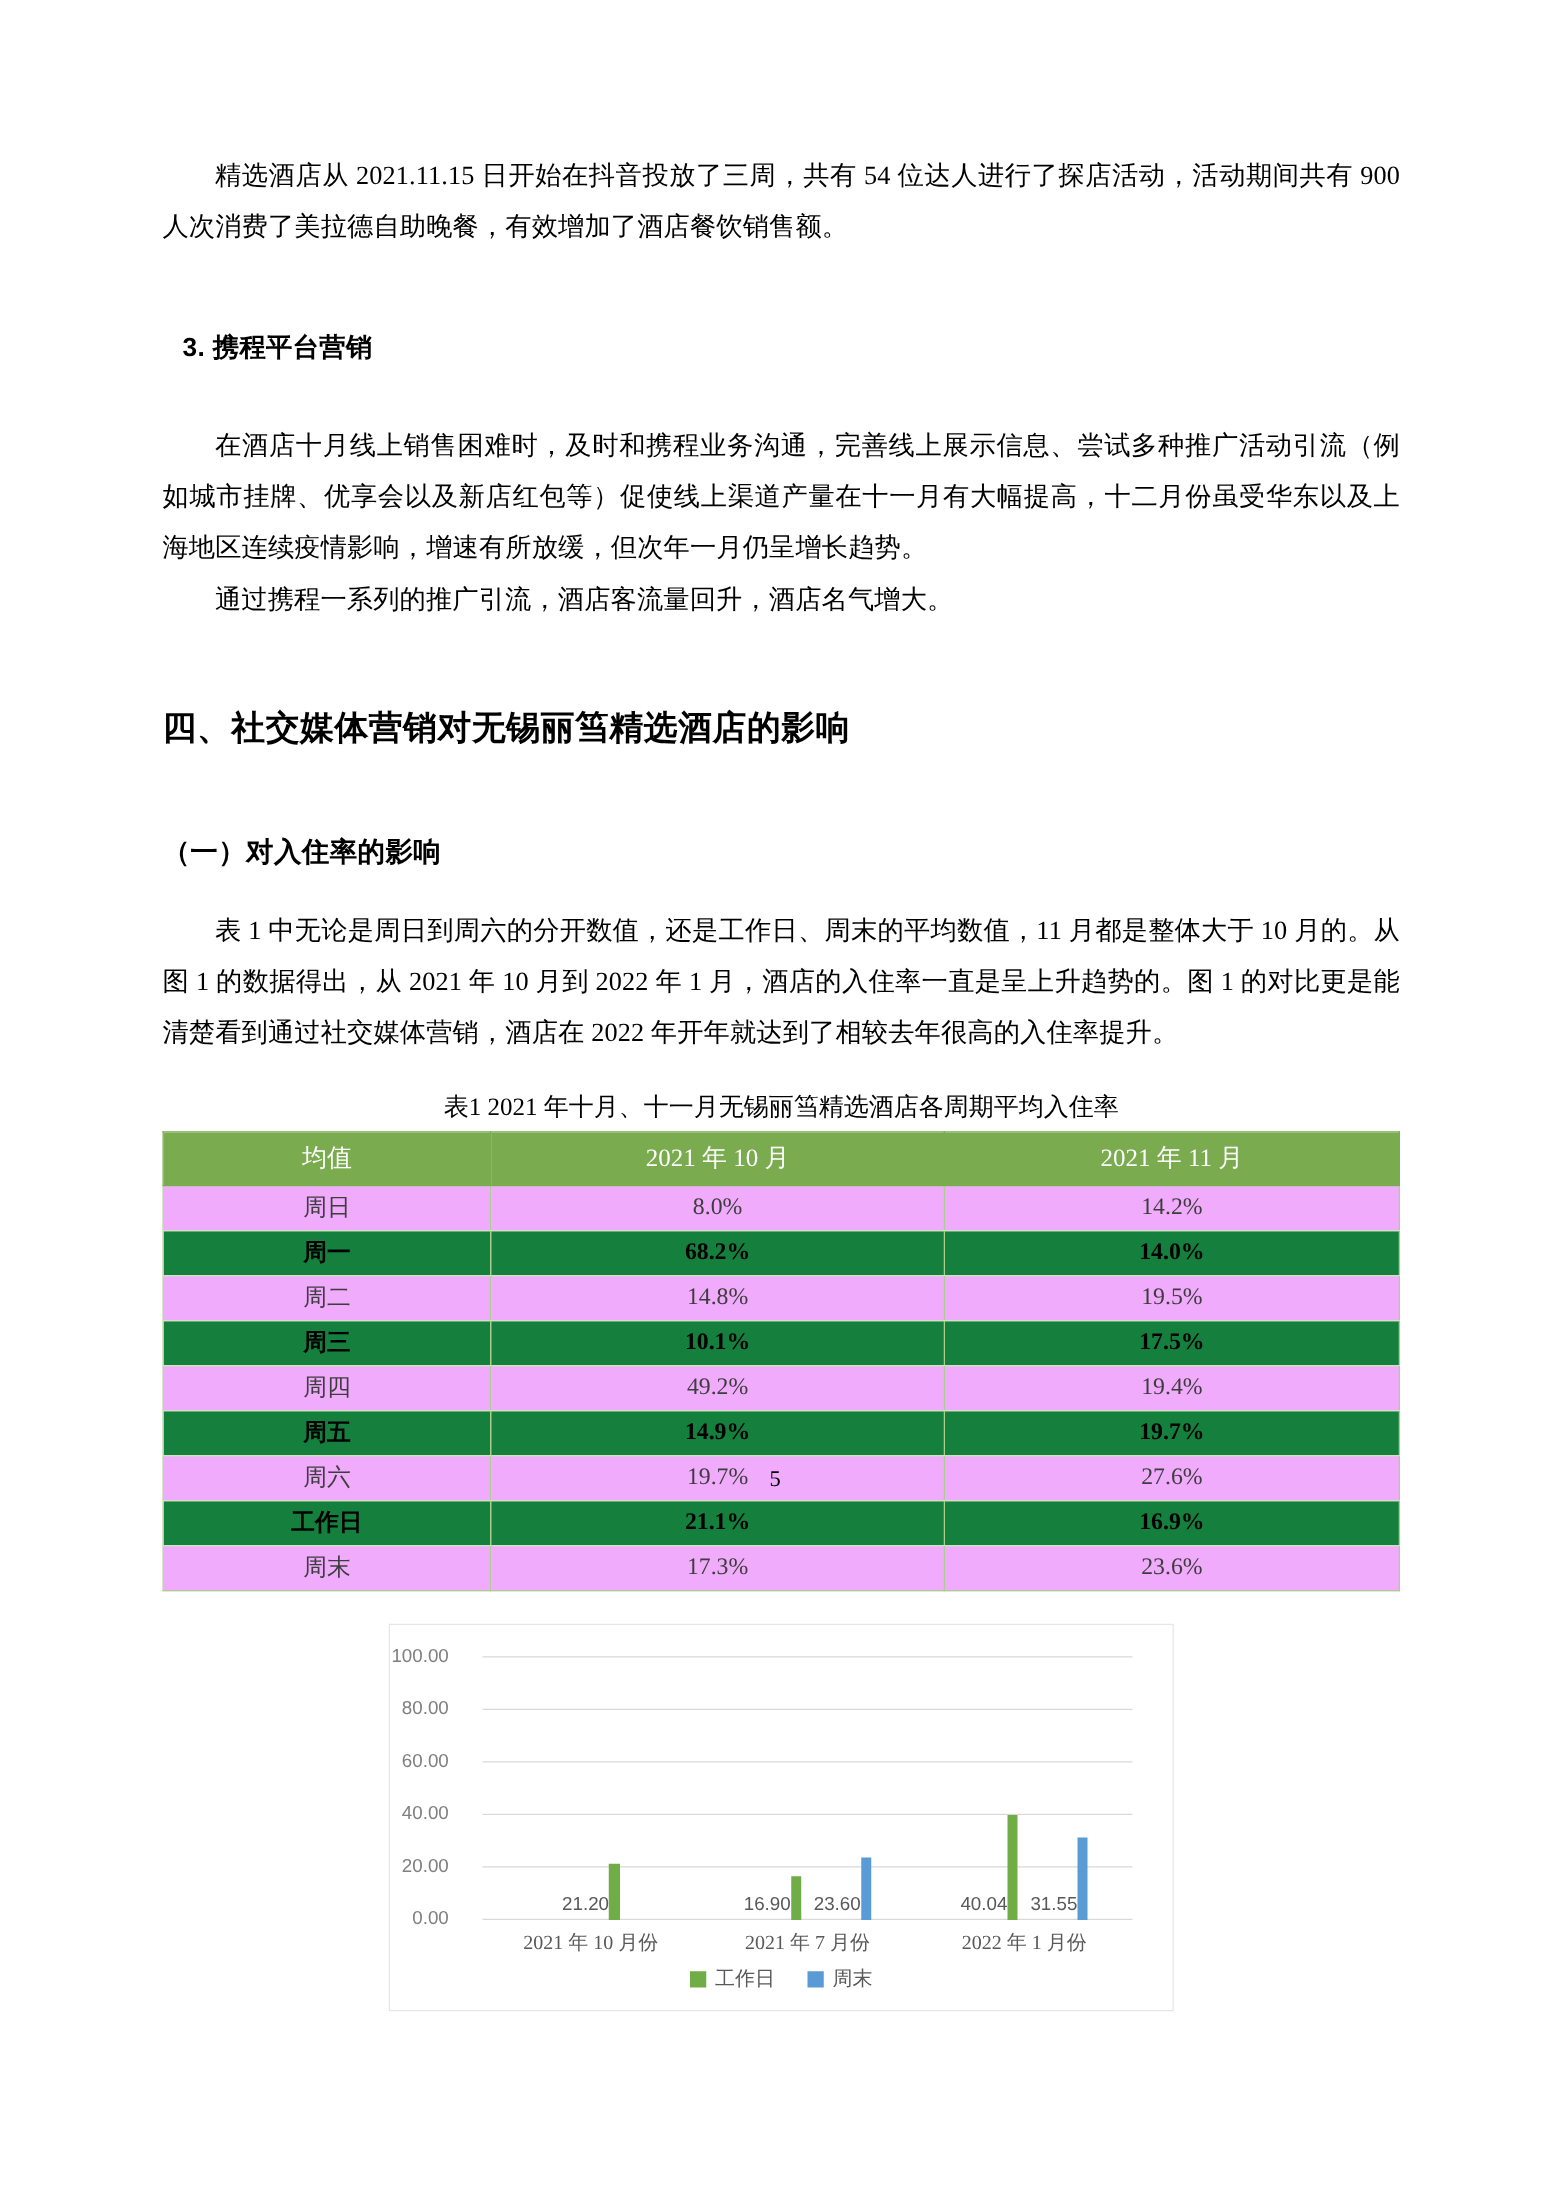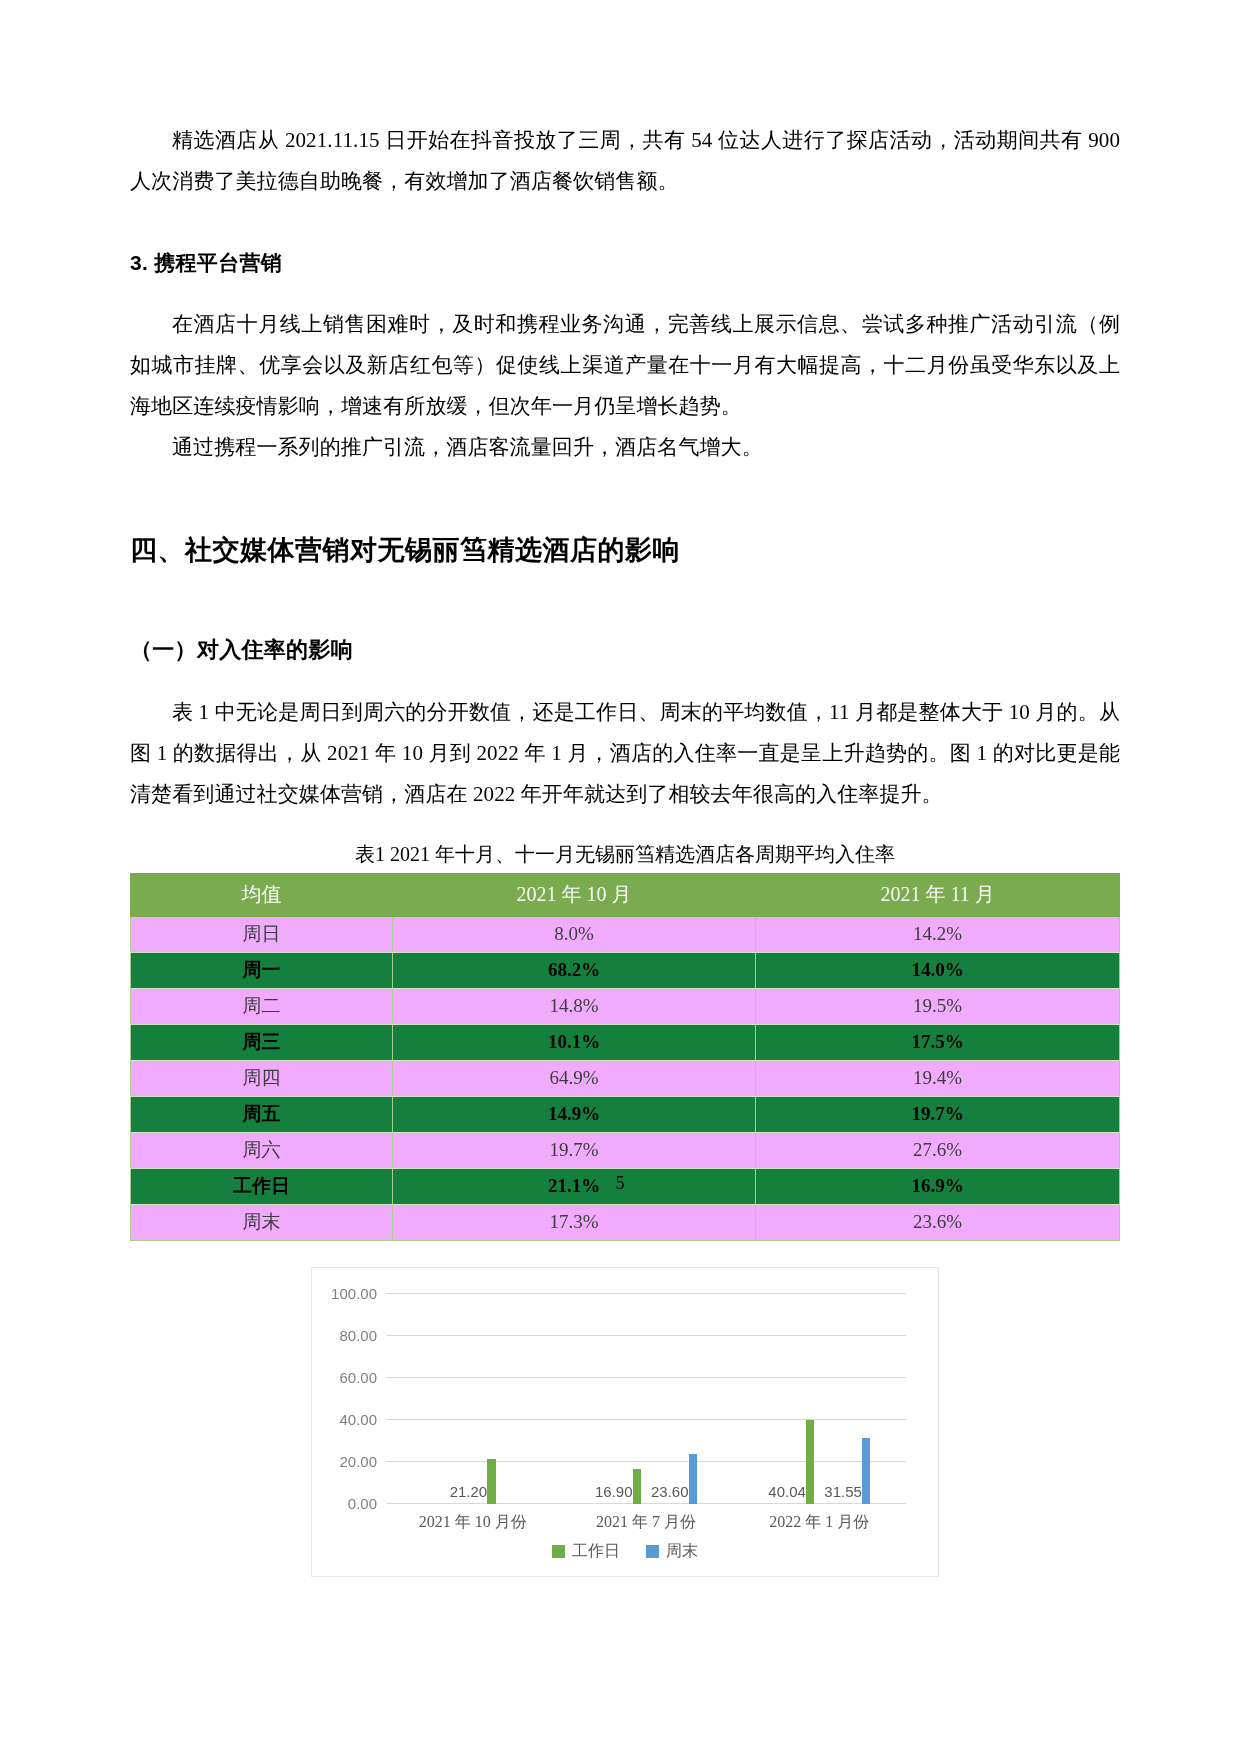--- a/index.html
+++ b/index.html
@@ -15,21 +15,21 @@
   }
   p.body{
     font-size:21px;line-height:41px;margin:0;text-align:justify;
     letter-spacing:0.1px;
   }
   p.indent{text-indent:2em;}
   .gap-sm{height:24px;}
   .gap-md{height:44px;}
   .gap-lg{height:62px;}
   h3.sub{
-    font-size:21px;font-weight:bold;margin:0;line-height:34px;
+    font-size:21px;font-weight:bold;margin:16px;line-height:34px;
     font-family:"Liberation Sans","DejaVu Sans",sans-serif;
     letter-spacing:0.3px;
   }
   h2.sect{
     font-size:27px;font-weight:bold;margin:0;line-height:40px;
     font-family:"Liberation Sans","DejaVu Sans",sans-serif;
     letter-spacing:0.5px;
   }
   h3.subsect{
     font-size:22px;font-weight:bold;margin:0;line-height:36px;
@@ -65,21 +65,21 @@
     border:1px solid #e6e6e6;box-sizing:border-box;position:relative;
     background:#fff;
   }
   .plot{
     position:absolute;left:74px;right:32px;top:26px;height:210px;
   }
   .gridline{
     position:absolute;left:0;right:0;height:1px;background:#d9d9d9;
   }
   .ytick{
-    position:absolute;right:100%;margin-right:9px;
+    position:absolute;right:100%;margin-right:27px;
     transform:translateY(-50%);
     font-size:15px;color:#808080;white-space:nowrap;
     font-family:"Liberation Sans","DejaVu Sans",sans-serif;
   }
   .groups{
     position:absolute;left:0;right:0;bottom:0;top:0;
     display:flex;align-items:flex-end;
   }
   .group{flex:1;display:flex;justify-content:center;align-items:flex-end;gap:10px;height:100%;}
   .barcol{width:46px;display:flex;flex-direction:row;justify-content:flex-end;align-items:flex-end;height:100%;}
@@ -168,21 +168,21 @@
           <td>14.8%</td>
           <td>19.5%</td>
         </tr>
         <tr class="plain">
           <td>周三</td>
           <td>10.1%</td>
           <td>17.5%</td>
         </tr>
         <tr class="alt">
           <td>周四</td>
-          <td>64.9%</td>
+          <td>49.2%</td>
           <td>19.4%</td>
         </tr>
         <tr class="plain">
           <td>周五</td>
           <td>14.9%</td>
           <td>19.7%</td>
         </tr>
         <tr class="alt">
           <td>周六</td>
           <td>19.7%</td>

